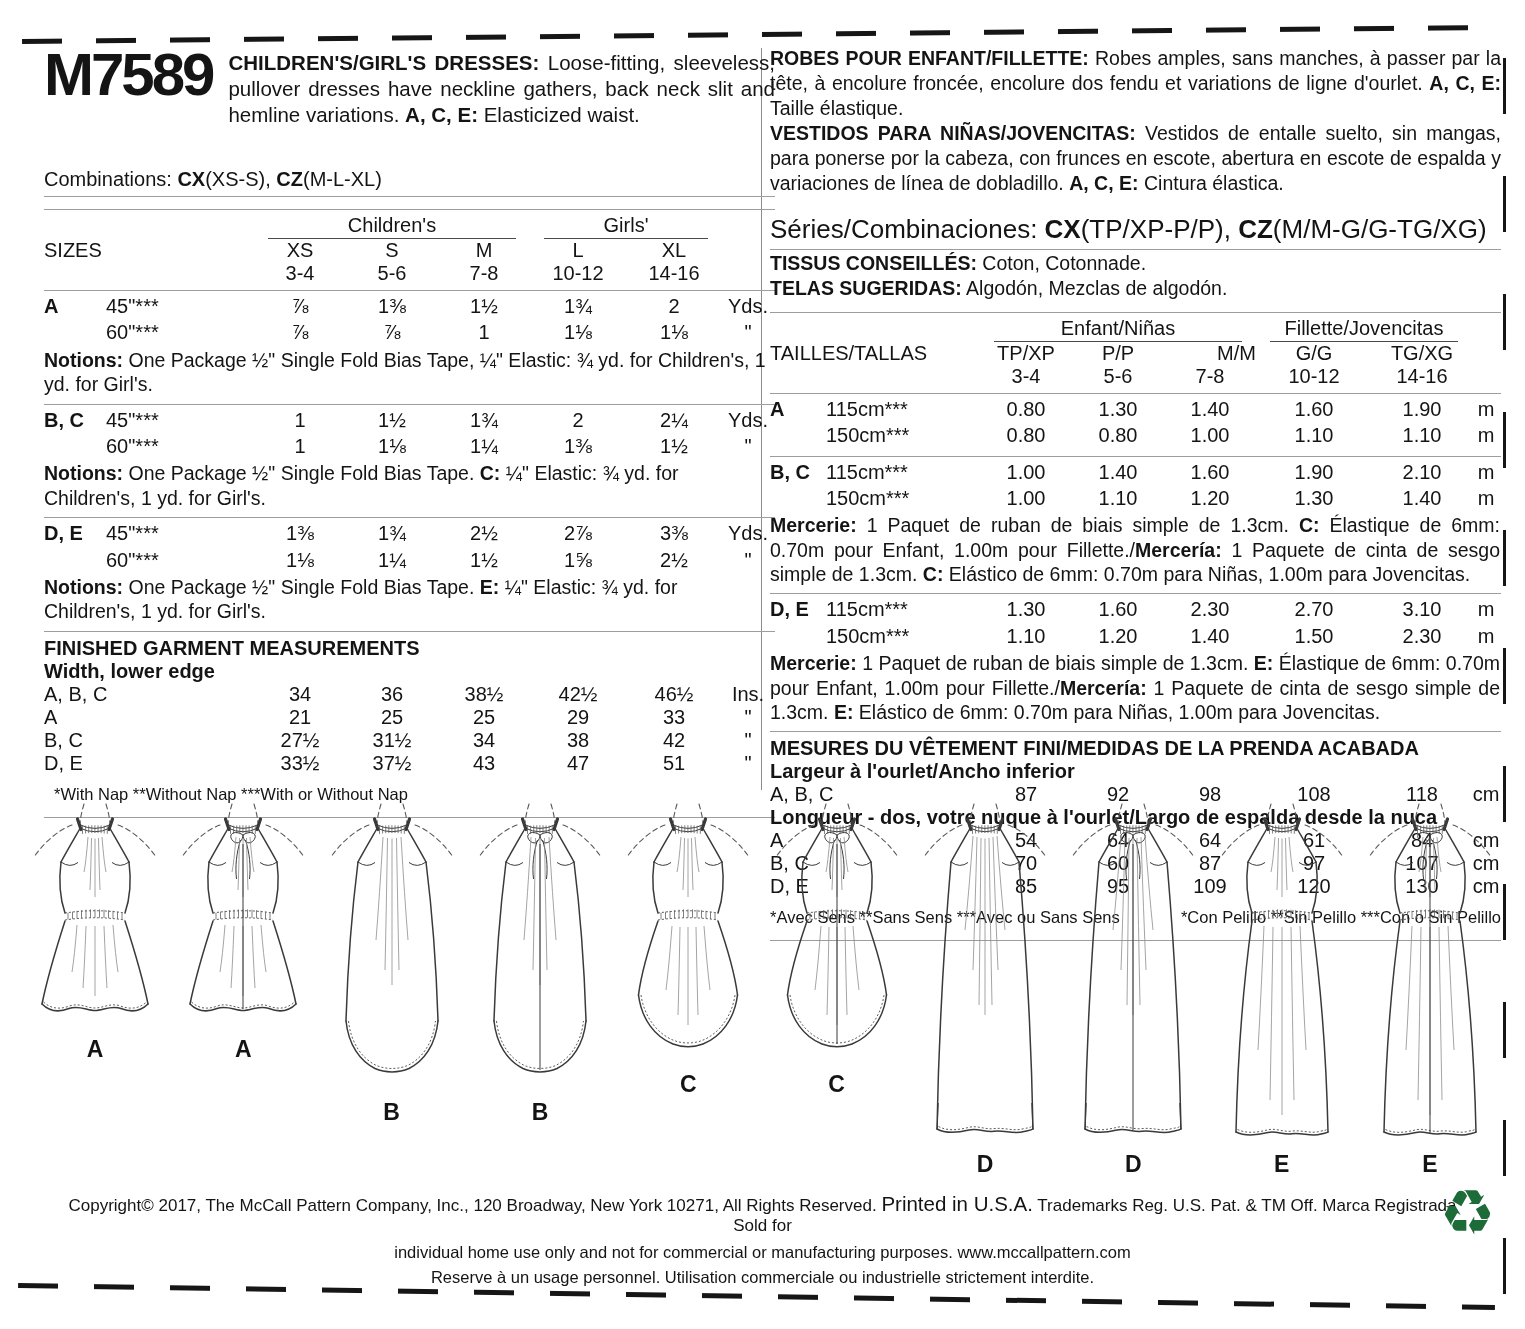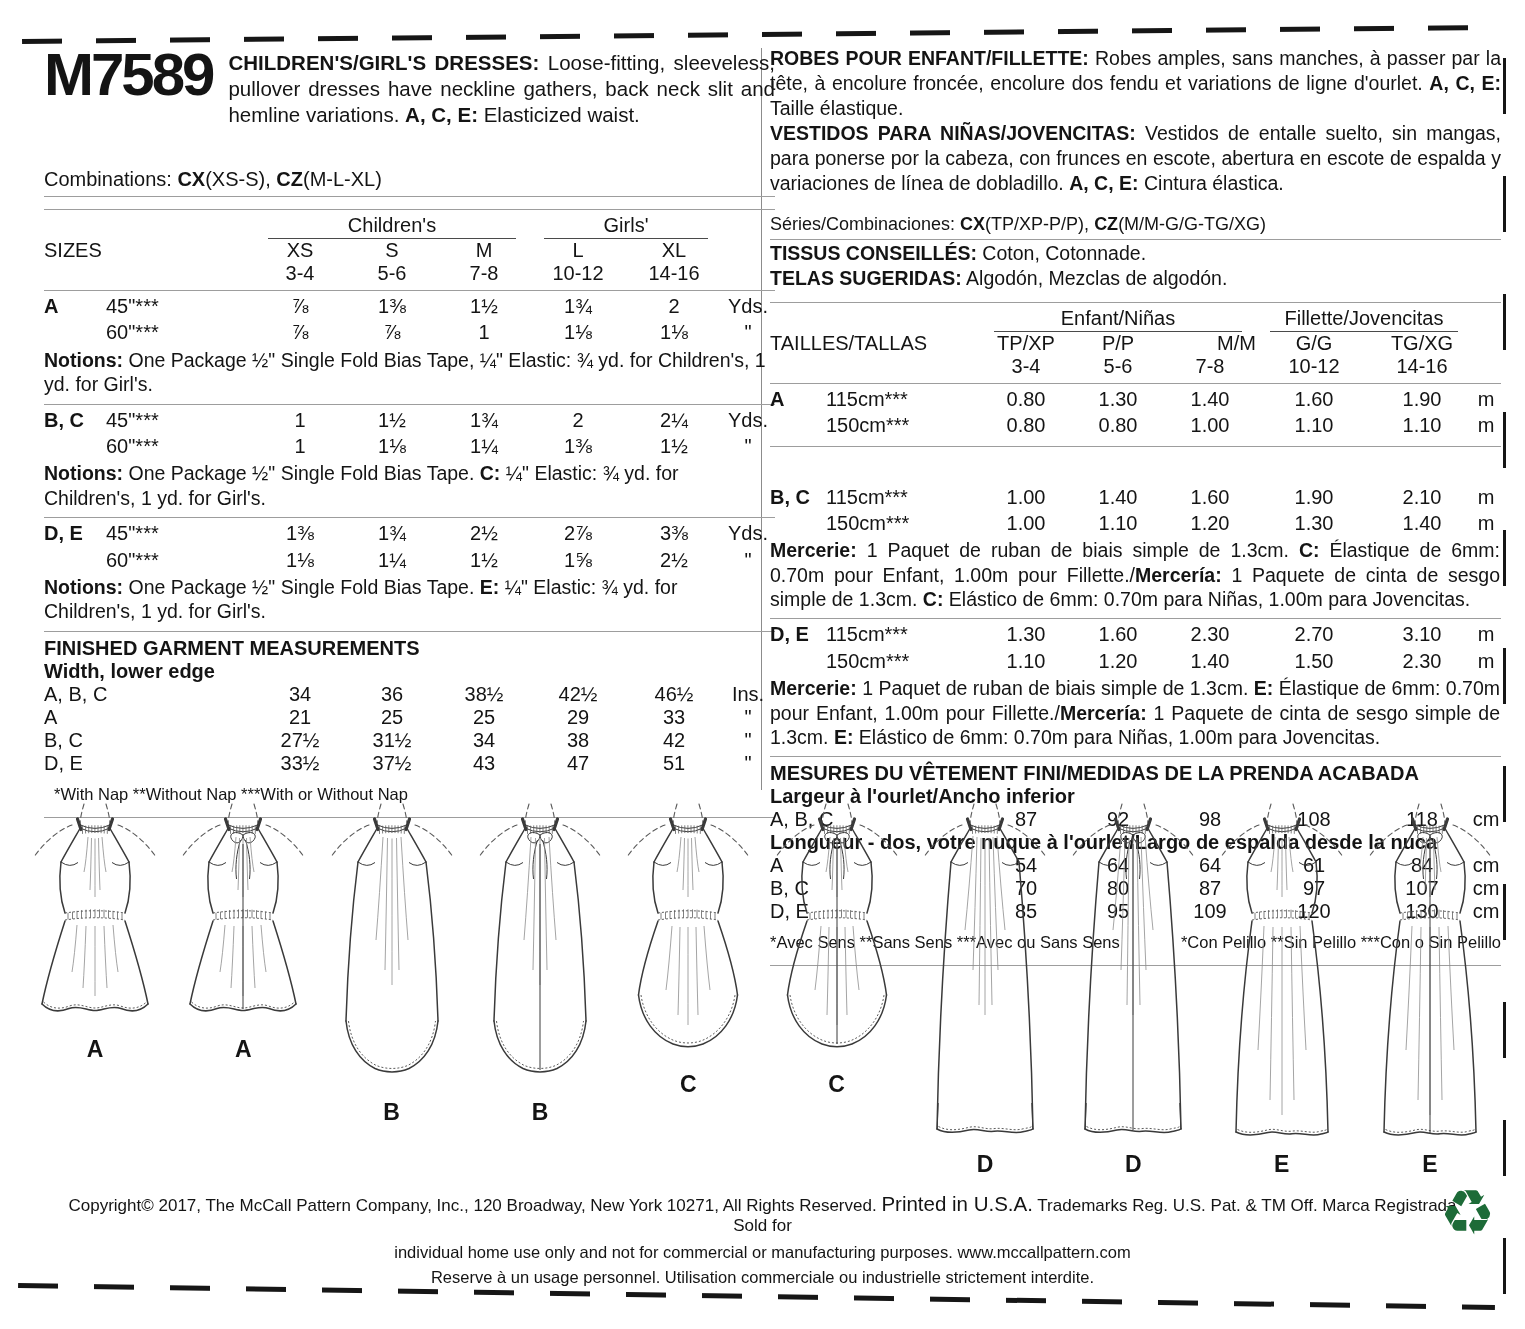--- a/index.html
+++ b/index.html
@@ -21,21 +21,21 @@
   .col.right{left:770px;}
 
   b{font-weight:bold;}
   .desc-head{display:flex;gap:16px;margin-bottom:40px;}
   .pattern-number{font-size:60px;font-weight:bold;letter-spacing:-3px;line-height:0.95;white-space:nowrap;}
   .desc-text{font-size:20.5px;line-height:1.27;text-align:justify;padding-top:4px;}
   .combi{font-size:20px;padding-bottom:5px;border-bottom:1px solid #9d9d9d;}
   .fabrics{font-size:20px;padding-top:4px;}
 
   .para{font-size:19.5px;line-height:1.28;text-align:justify;}
-  .series{font-size:18px;margin-top:18px;padding-bottom:4px;border-bottom:1px solid #9d9d9d;}
+  .series{font-size:26px;margin-top:18px;padding-bottom:4px;border-bottom:1px solid #9d9d9d;}
   .tissus,.telas{font-size:19.5px;padding-top:2px;}
 
   .ytable{margin-top:12px;border-top:1px solid #9d9d9d;font-size:20px;}
   .grid{display:grid;align-items:baseline;}
   .grid.l{grid-template-columns:62px 148px 92px 92px 92px 96px 96px 52px;}
   .grid.r{grid-template-columns:56px 154px 92px 92px 92px 116px 100px 28px;}
   .thead{padding:4px 0 5px;border-bottom:1px solid #9d9d9d;}
   .group-cell{text-align:center;border-bottom:1.5px solid #4a4a4a;padding-bottom:1px;margin:0 14px;}
   .sizes-label{white-space:nowrap;}
   .val{text-align:center;}
@@ -251,21 +251,21 @@
           <div class="val vrow" style="grid-column: 7 / 8;">1.10</div>
           <div class="unit vrow" style="grid-column: 8 / 9;">m</div>
         </div>
         <div class="grid r vblock">
           <div class="vlabel vrow" style="grid-column: 1 / 2;">B, C</div>
           <div class="vrow" style="grid-column: 2 / 3;">115cm***</div>
           <div class="val vrow" style="grid-column: 3 / 4;">1.00</div>
           <div class="val vrow" style="grid-column: 4 / 5;">1.40</div>
           <div class="val vrow" style="grid-column: 5 / 6;">1.60</div>
           <div class="val vrow" style="grid-column: 6 / 7;">1.90</div>
-          <div class="val vrow" style="grid-column: 7 / 8; margin-top: 35px;">2.10</div>
+          <div class="val vrow" style="grid-column: 7 / 8;">2.10</div>
           <div class="unit vrow" style="grid-column: 8 / 9;">m</div>
           <div class="vlabel vrow" style="grid-column: 1 / 2;"></div>
           <div class="vrow" style="grid-column: 2 / 3;">150cm***</div>
           <div class="val vrow" style="grid-column: 3 / 4;">1.00</div>
           <div class="val vrow" style="grid-column: 4 / 5;">1.10</div>
           <div class="val vrow" style="grid-column: 5 / 6;">1.20</div>
           <div class="val vrow" style="grid-column: 6 / 7;">1.30</div>
           <div class="val vrow" style="grid-column: 7 / 8;">1.40</div>
           <div class="unit vrow" style="grid-column: 8 / 9;">m</div>
           <div class="notions just"><b>Mercerie:</b> 1 Paquet de ruban de biais simple de 1.3cm. <b>C:</b> Élastique de 6mm: 0.70m pour Enfant, 1.00m pour Fillette./<b>Mercería:</b> 1 Paquete de cinta de sesgo simple de 1.3cm. <b>C:</b> Elástico de 6mm: 0.70m para Niñas, 1.00m para Jovencitas.</div>
@@ -302,21 +302,21 @@
           <div class="f-sub" style="grid-column: 1 / -1;">Longueur - dos, votre nuque à l'ourlet/Largo de espalda desde la nuca</div>
           <div class="f-label" style="grid-column: 1 / 3;">A</div>
           <div class="val" style="grid-column: 3 / 4;">54</div>
           <div class="val" style="grid-column: 4 / 5;">64</div>
           <div class="val" style="grid-column: 5 / 6;">64</div>
           <div class="val" style="grid-column: 6 / 7;">61</div>
           <div class="val" style="grid-column: 7 / 8;">84</div>
           <div class="unit" style="grid-column: 8 / 9;">cm</div>
           <div class="f-label" style="grid-column: 1 / 3;">B, C</div>
           <div class="val" style="grid-column: 3 / 4;">70</div>
-          <div class="val" style="grid-column: 4 / 5;">80</div>
+          <div class="val" style="grid-column: 4 / 5;">60</div>
           <div class="val" style="grid-column: 5 / 6;">87</div>
           <div class="val" style="grid-column: 6 / 7;">97</div>
           <div class="val" style="grid-column: 7 / 8;">107</div>
           <div class="unit" style="grid-column: 8 / 9;">cm</div>
           <div class="f-label" style="grid-column: 1 / 3;">D, E</div>
           <div class="val" style="grid-column: 3 / 4;">85</div>
           <div class="val" style="grid-column: 4 / 5;">95</div>
           <div class="val" style="grid-column: 5 / 6;">109</div>
           <div class="val" style="grid-column: 6 / 7;">120</div>
           <div class="val" style="grid-column: 7 / 8;">130</div>

